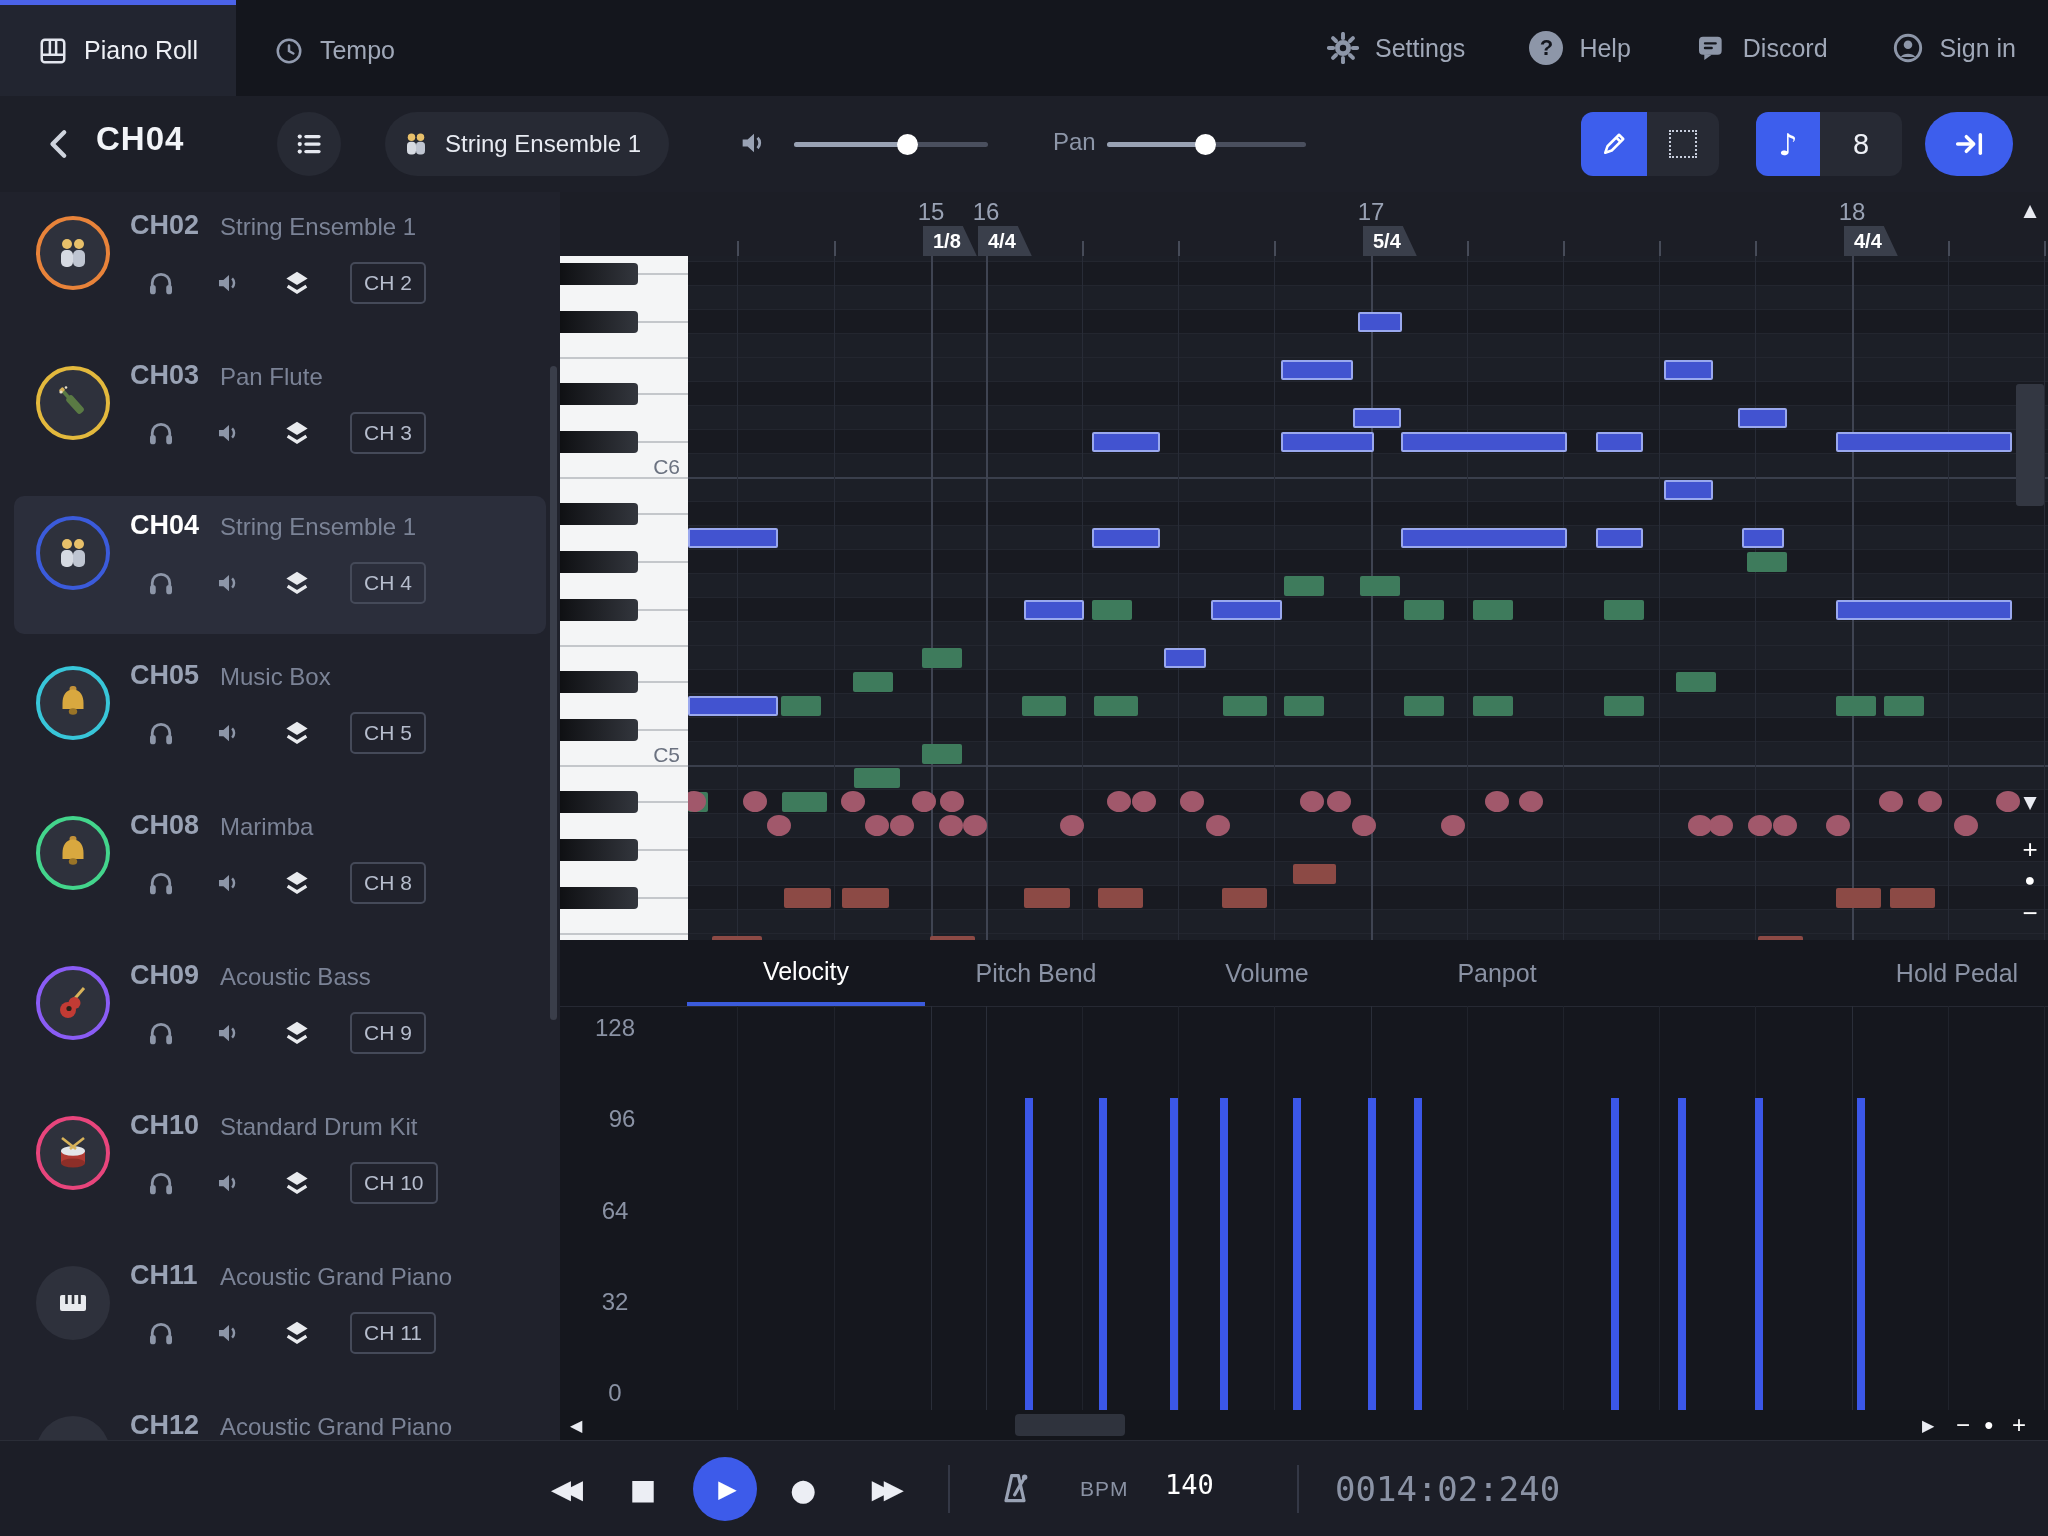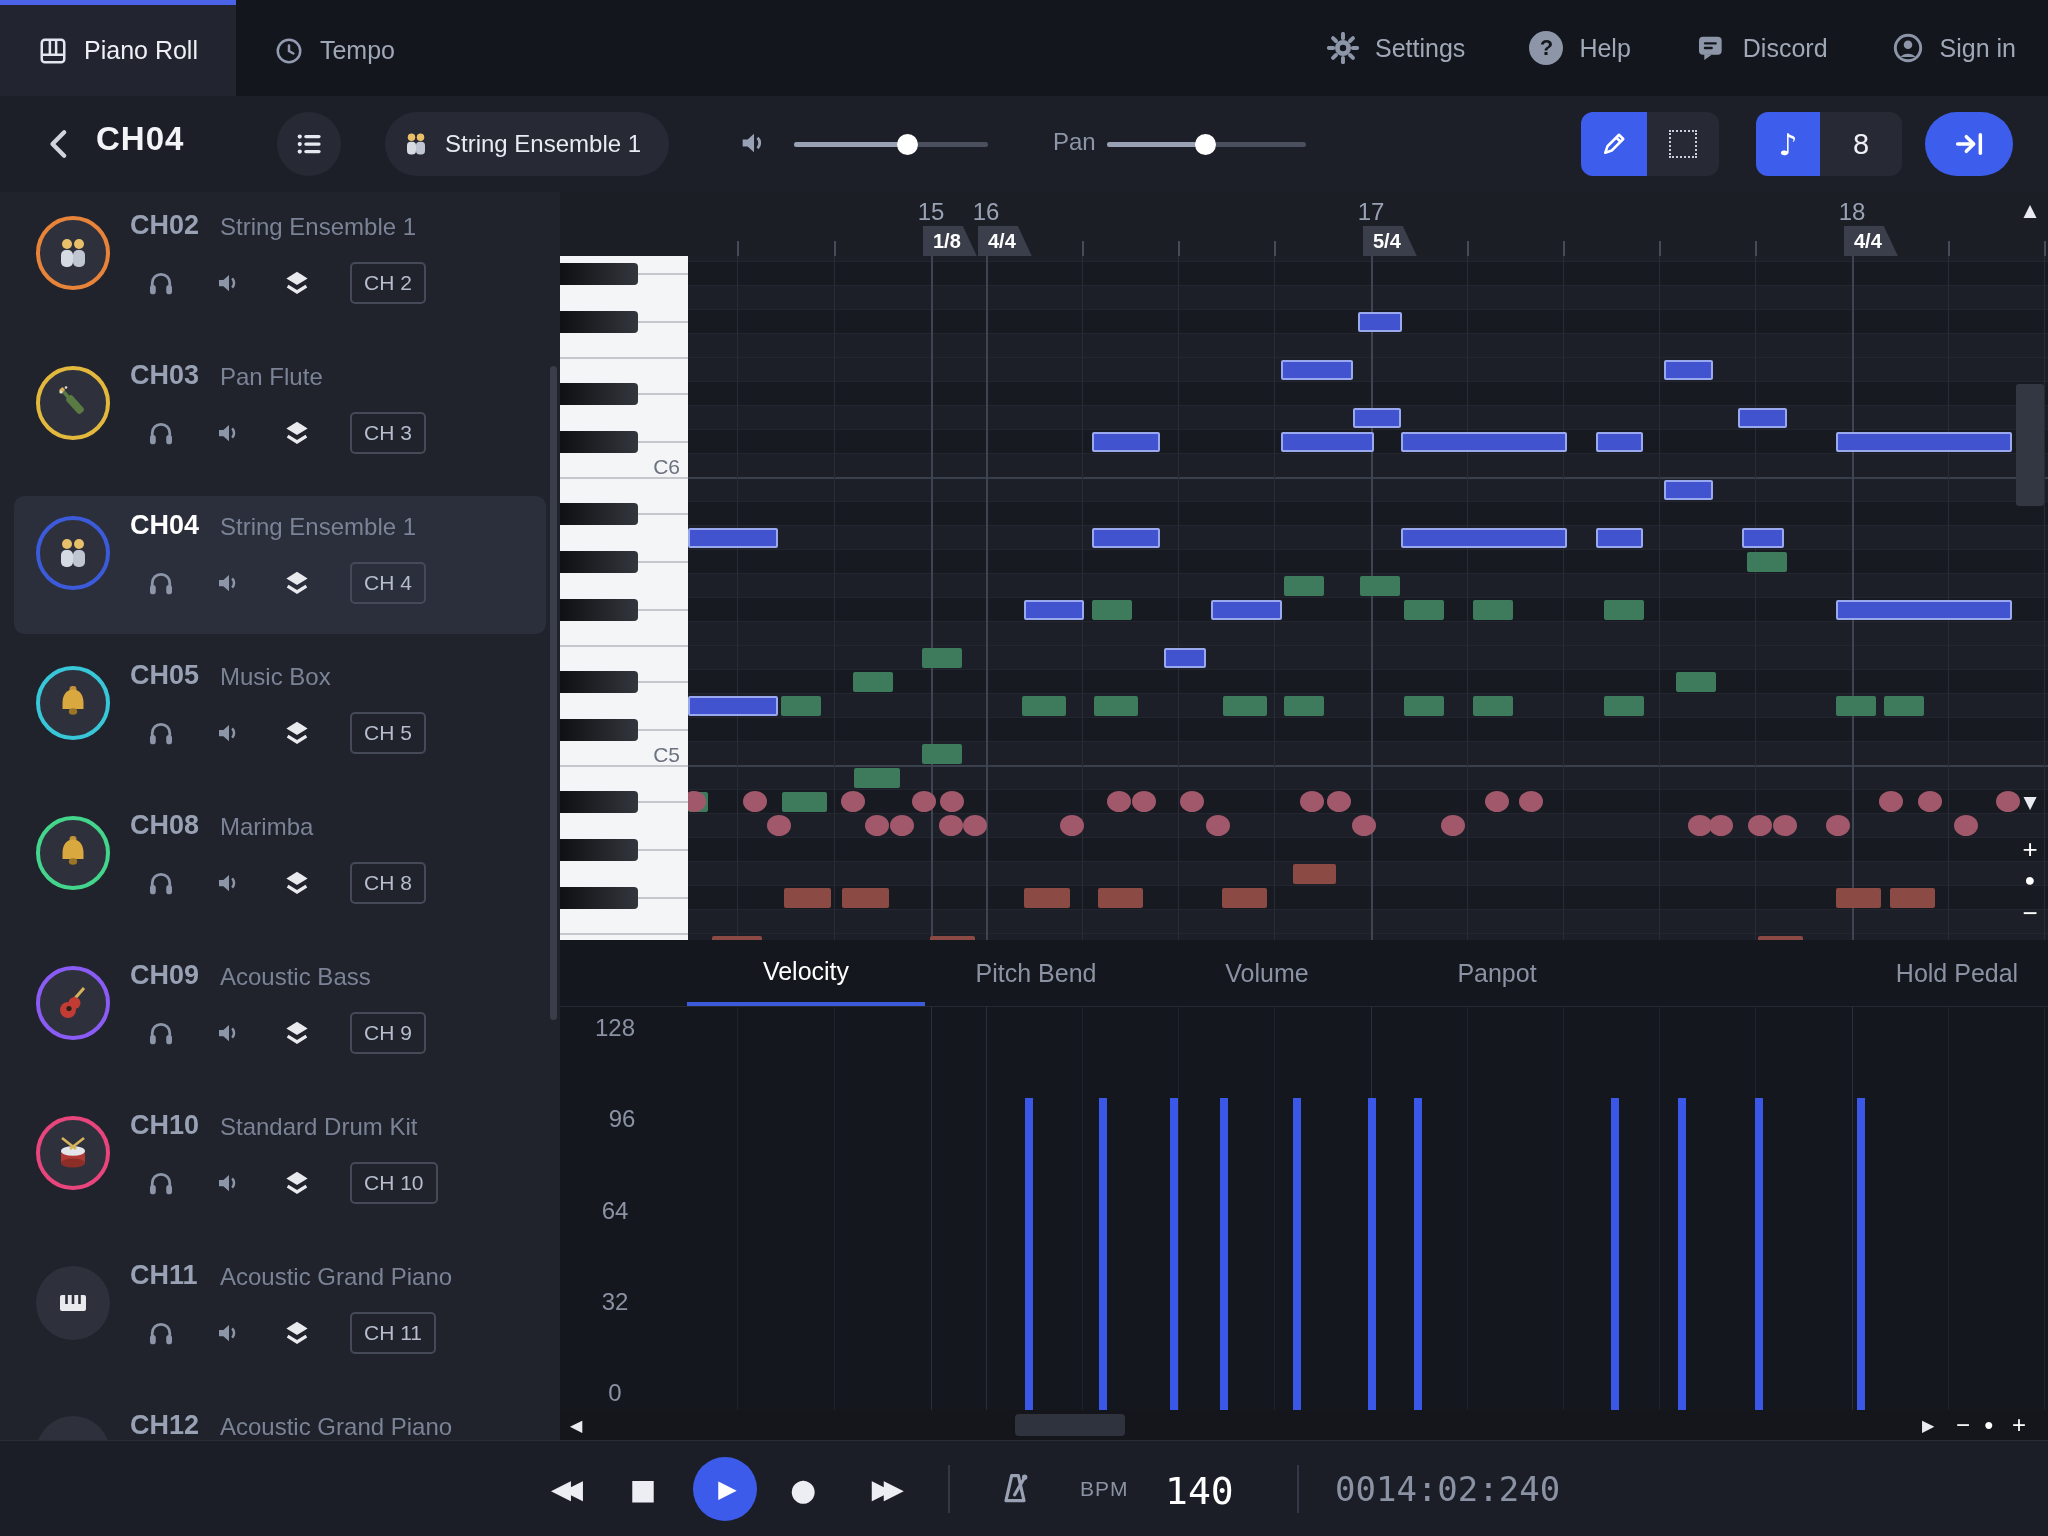--- a/index.html
+++ b/index.html
@@ -114,21 +114,21 @@
   .hs-zoom{position:absolute;top:50%;transform:translateY(-50%);color:#fff;font-size:24px;}
 
   
   #transport{position:absolute;left:0;top:1440px;width:2048px;height:96px;background:#1c1e27;border-top:1px solid #2a2d37;}
   .tr-btn{position:absolute;top:50%;transform:translate(-50%,-50%);color:#eceef4;
           font-family:"DejaVu Sans",sans-serif;cursor:pointer;}
   #play-btn{position:absolute;left:725px;top:48px;transform:translate(-50%,-50%);width:64px;height:64px;
             border-radius:50%;background:#3d5bea;display:flex;align-items:center;justify-content:center;}
   .tr-sep{position:absolute;top:24px;width:2px;height:48px;background:#343846;}
   #bpm-label{position:absolute;left:1080px;top:36px;font-size:21px;color:#8a92a4;letter-spacing:1px;}
-  #bpm-value{position:absolute;left:1165px;top:28px;font-size:38px;color:#ffffff;font-family:"DejaVu Sans Mono",monospace;}
+  #bpm-value{position:absolute;left:1165px;top:28px;font-size:27px;color:#ffffff;font-family:"DejaVu Sans Mono",monospace;}
   #time-value{position:absolute;left:1335px;top:28px;font-size:34px;color:#8a92a4;font-family:"DejaVu Sans Mono",monospace;}
 </style>
 </head>
 <body>
 
 <div id="app">
 
   <nav id="topnav">
     <div class="navtab active">
       <span class="ticon">

